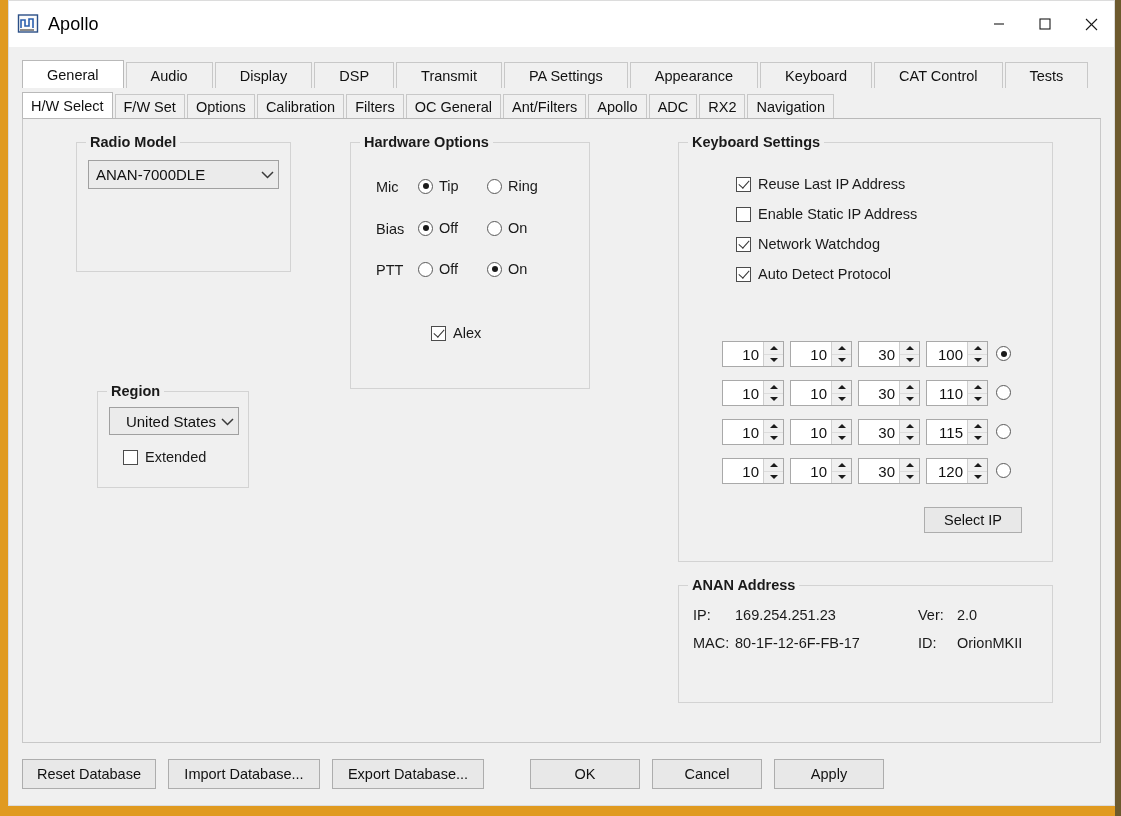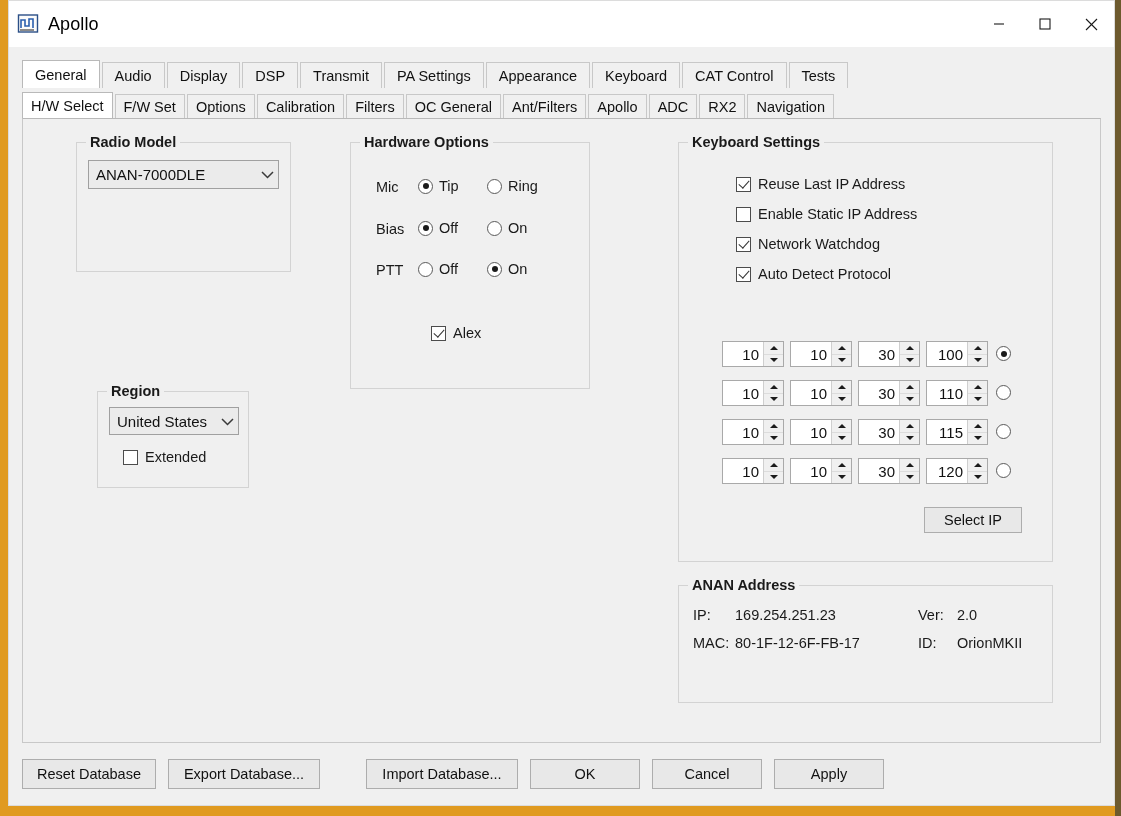--- a/index.html
+++ b/index.html
@@ -61,21 +61,21 @@
     border: 1px solid #c8c8c8;
     border-bottom: none;
     margin-right: 2px;
     font-size: 14.5px;
     color: #111;
     display: flex; align-items: center;
     box-sizing: border-box;
     cursor: default;
     white-space: nowrap;
   }
-  .tabrow.outer .tab { height: 26px; padding: 0 12px; }
+  .tabrow.outer .tab { height: 26px; padding: 0 24px; }
   .tabrow.inner .tab { height: 24px; padding: 0 8px; }
   .tab.active {
     background: #ffffff;
     border-color: #b9b9b9;
     position: relative; z-index: 3;
   }
   .tabrow.outer .tab.active { height: 28px; }
   .tabrow.inner .tab.active { height: 26px; }
   
   #content {
@@ -313,21 +313,21 @@
             <span class="carrow">
               <svg width="13" height="9" viewBox="0 0 13 9">
                   <polyline points="1,2 6.5,7.5 12,2" fill="none" stroke="#3a3a3a" stroke-width="1.5"></polyline>
                 </svg>
             </span>
           </div>
         </div>
 
         <div class="group" style="left:74px; top:272px; width:152px; height:97px;">
           <span class="legend">Region</span>
-          <div class="combo" style="left:11px; top:15px; width:130px; height:28px;">
+          <div class="combo" style="left:11px; top:15px; width:130px; height:28px;text-align:right;">
             <span class="cval">United States</span>
             <span class="carrow">
               <svg width="13" height="9" viewBox="0 0 13 9">
                   <polyline points="1,2 6.5,7.5 12,2" fill="none" stroke="#3a3a3a" stroke-width="1.5"></polyline>
                 </svg>
             </span>
           </div>
           <div class="cb" id="region-extended" style="left:25px; top:57px;">
             <span class="box"></span>
             <span class="lbl">Extended</span>
@@ -594,21 +594,21 @@
           <span class="infoline" style="left:56px; top:49px;">80-1F-12-6F-FB-17</span>
           <span class="infoline" style="left:239px; top:49px;">ID:</span>
           <span class="infoline" style="left:278px; top:49px;">OrionMKII</span>
         </div>
 
       </div>
     </div>
 
     <div id="bottombar">
         <div class="btn" style="width: 134px; margin-right: 12px;">Reset Database</div>
+        <div class="btn" style="width: 152px; margin-right: 12px;">Import Database...</div>
         <div class="btn" style="width: 152px; margin-right: 46px;">Export Database...</div>
-        <div class="btn" style="width: 152px; margin-right: 12px;">Import Database...</div>
         <div class="btn" style="width: 110px; margin-right: 12px;">OK</div>
         <div class="btn" style="width: 110px; margin-right: 12px;">Cancel</div>
         <div class="btn" style="width: 110px; margin-right: 12px;">Apply</div>
       </div>
 
   </div>
 </div>
 
 </body></html>

